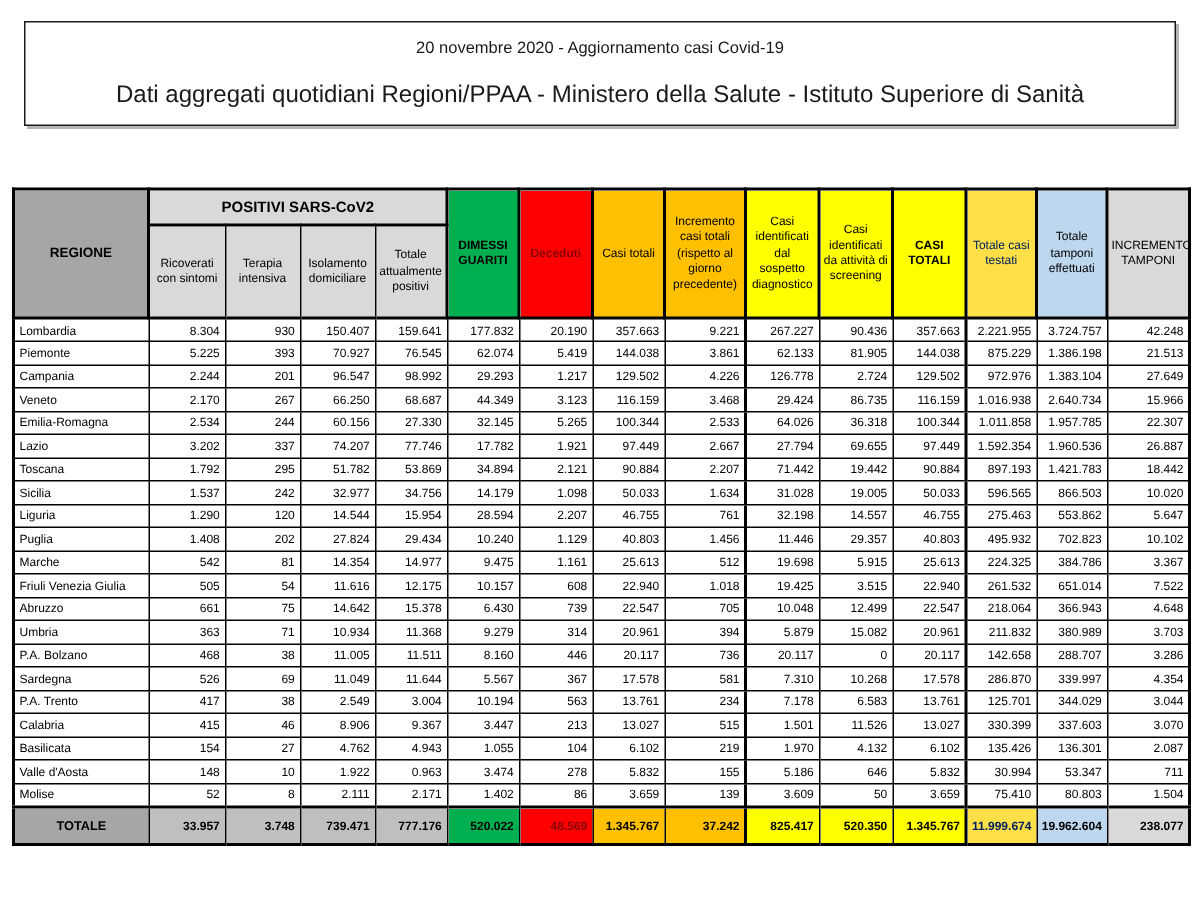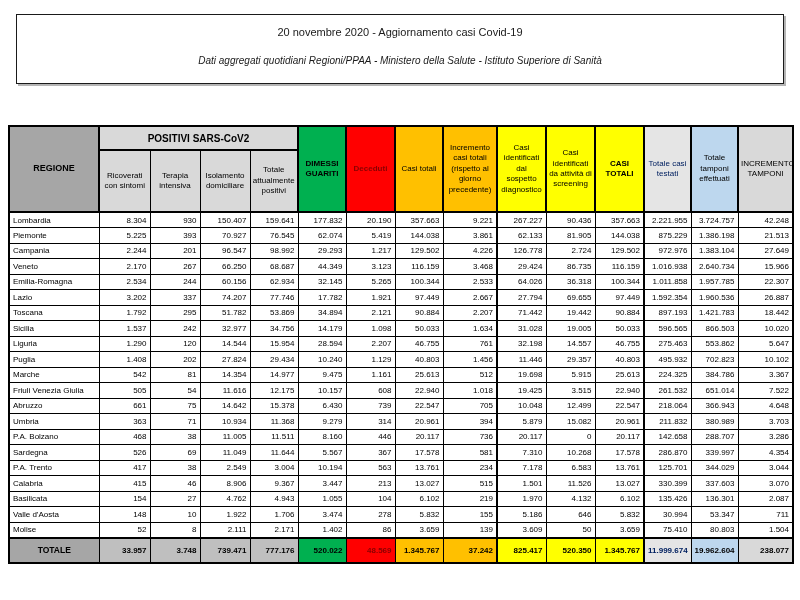--- a/index.html
+++ b/index.html
@@ -14,21 +14,21 @@
   .title-box {
     position: absolute;
     left: 16px; top: 14px; width: 768px; height: 70px;
     border: 1px solid #1a1a1a;
     box-shadow: 2px 2px 0 rgba(120,120,120,.55);
     background: #fff;
     text-align: center;
     padding-top: 11px;
   }
   .title-line1 { font-size: 11px; color: #1a1a1a; }
-  .title-line2 { font-size: 10px; color: #1a1a1a; margin-top: 17px; font-style: italic; }
+  .title-line2 { font-size: 16px; color: #1a1a1a; margin-top: 17px; }
 
   table.covid {
     position: absolute;
     left: 8px; top: 125px;
     width: 784px;
     border-collapse: collapse;
     table-layout: fixed;
     border: 2px solid #000;
     font-size: 8px;
     color: #000;
@@ -45,21 +45,21 @@
   }
   thead tr.group-row th { height: 24px; }
   thead tr.sub-row th { height: 62px; border-width: 1px; border-bottom-width: 2px; }
   .h-regione { background: #A6A6A6; font-weight: bold; font-size: 9px; }
   .h-positivi { background: #D9D9D9; font-weight: bold; font-size: 10px; }
   .c-subgray   { background: #D9D9D9; }
   .c-green     { background: #00B050; }
   .c-red       { background: #FF0000; color: #8B0000; }
   .c-orange    { background: #FFC000; }
   .c-yellow    { background: #FFFF00; }
-  .c-cyan      { background: #e5e5e5; color: #002060; }
+  .c-cyan      { background: #fde047; color: #002060; }
   .c-lightblue { background: #BDD7EE; text-align: center; }
   .c-lightgray { background: #D9D9D9; margin-left: 47px; }
   .b { font-weight: bold; }
 
   tbody td {
     border: 1px solid #000;
     height: 15.5px;
     padding: 0 3px;
     white-space: nowrap;
   }
@@ -198,21 +198,21 @@
           <td class="num">116.159</td>
           <td class="num bL2">1.016.938</td>
           <td class="num">2.640.734</td>
           <td class="num">15.966</td>
         </tr>
         <tr>
           <td class="region">Emilia-Romagna</td>
           <td class="num">2.534</td>
           <td class="num">244</td>
           <td class="num">60.156</td>
-          <td class="num">62.934</td>
+          <td class="num">27.330</td>
           <td class="num">32.145</td>
           <td class="num">5.265</td>
           <td class="num">100.344</td>
           <td class="num">2.533</td>
           <td class="num bL2">64.026</td>
           <td class="num">36.318</td>
           <td class="num">100.344</td>
           <td class="num bL2">1.011.858</td>
           <td class="num">1.957.785</td>
           <td class="num">22.307</td>
@@ -453,21 +453,21 @@
           <td class="num">6.102</td>
           <td class="num bL2">135.426</td>
           <td class="num">136.301</td>
           <td class="num">2.087</td>
         </tr>
         <tr>
           <td class="region">Valle d'Aosta</td>
           <td class="num">148</td>
           <td class="num">10</td>
           <td class="num">1.922</td>
-          <td class="num">1.706</td>
+          <td class="num">0.963</td>
           <td class="num">3.474</td>
           <td class="num">278</td>
           <td class="num">5.832</td>
           <td class="num">155</td>
           <td class="num bL2">5.186</td>
           <td class="num">646</td>
           <td class="num">5.832</td>
           <td class="num bL2">30.994</td>
           <td class="num">53.347</td>
           <td class="num">711</td>

